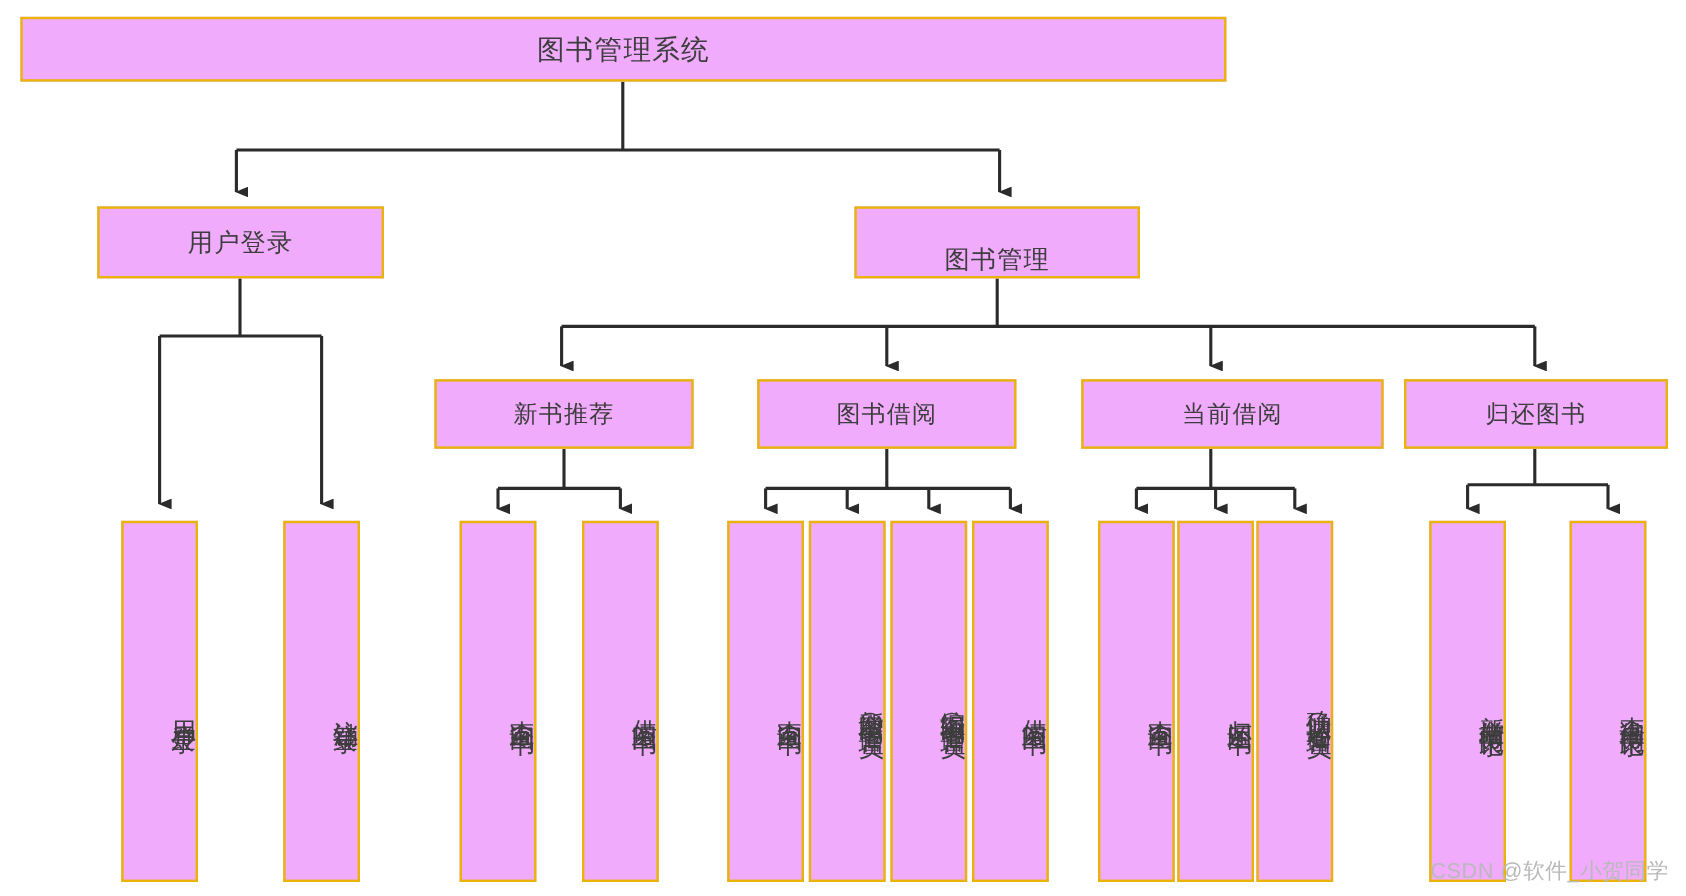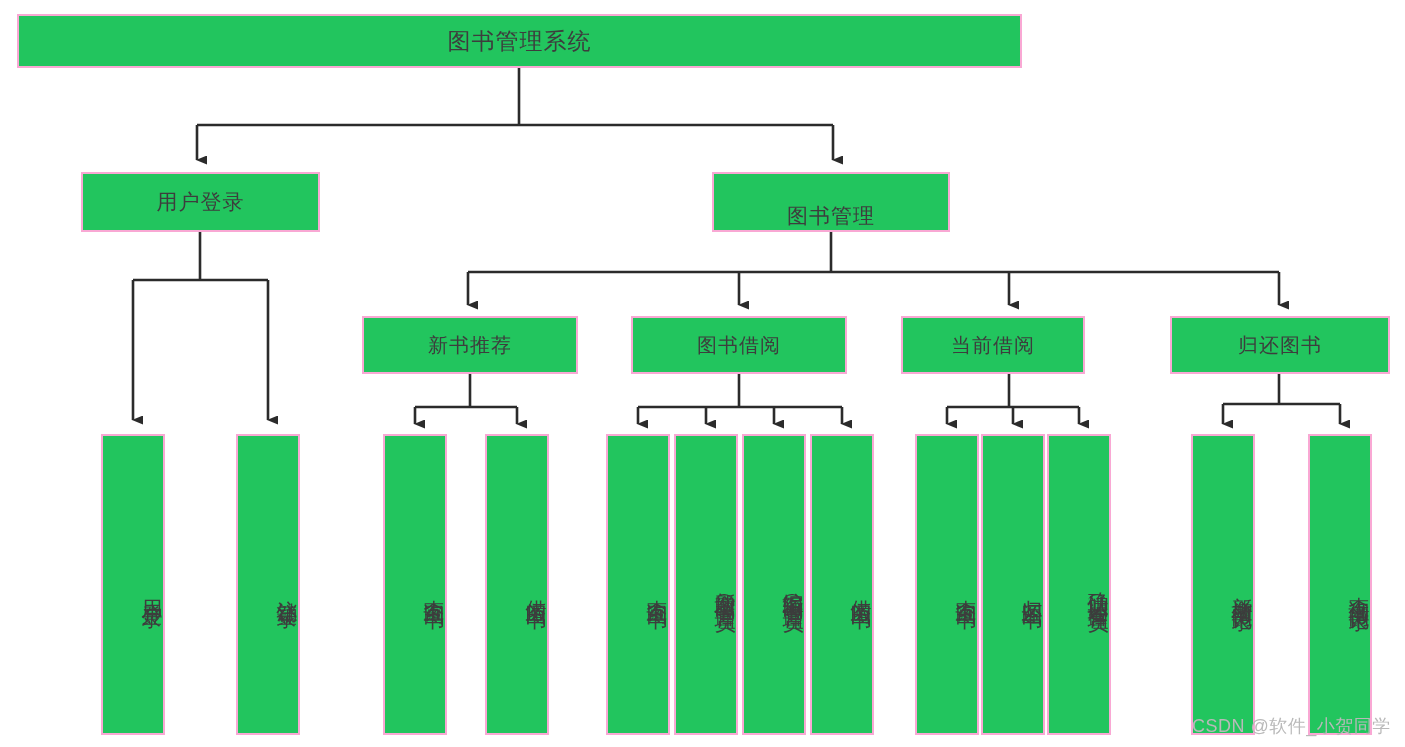--- a/index.html
+++ b/index.html
@@ -9,22 +9,22 @@
     font-family:"Liberation Sans","DejaVu Sans",sans-serif;
     overflow:hidden;
     position:relative;
   }
   #stage{position:absolute;left:0;top:0;width:1405px;height:747px;}
   svg.links{position:absolute;left:0;top:0;width:1405px;height:747px;pointer-events:none;}
 
   .node{
     position:absolute;
     box-sizing:border-box;
-    background:#22c55e;
-    border:2px solid #f9a8d4;
+    background:#f0abfc;
+    border:2px solid #eab308;
     display:flex;
     align-items:center;
     justify-content:center;
     color:#3d3d3d;
     letter-spacing:1px;
   }
   .node.root{font-size:23px;}
   .node.lvl2{font-size:21px;}
   .node.lvl3{font-size:20px;}
   .node.leaf{
@@ -116,21 +116,21 @@
   <div class="node lvl2" style="left:712px;top:172px;width:238px;height:60px;align-items:flex-end;">
     <span>图书管理</span>
   </div>
 
   <div class="node lvl3" style="left:362px;top:316px;width:216px;height:58px;">
     <span>新书推荐</span>
   </div>
   <div class="node lvl3" style="left:631px;top:316px;width:216px;height:58px;">
     <span>图书借阅</span>
   </div>
-  <div class="node lvl3" style="left:901px;top:316px;width:184px;height:58px;">
+  <div class="node lvl3" style="left:901px;top:316px;width:252px;height:58px;">
     <span>当前借阅</span>
   </div>
   <div class="node lvl3" style="left:1170px;top:316px;width:220px;height:58px;">
     <span>归还图书</span>
   </div>
 
   <div class="node leaf" style="left:101px;top:434px;width:64px;height:301px;">
     <span class="vtext">用户登录</span>
   </div>
   <div class="node leaf" style="left:236px;top:434px;width:64px;height:301px;">

